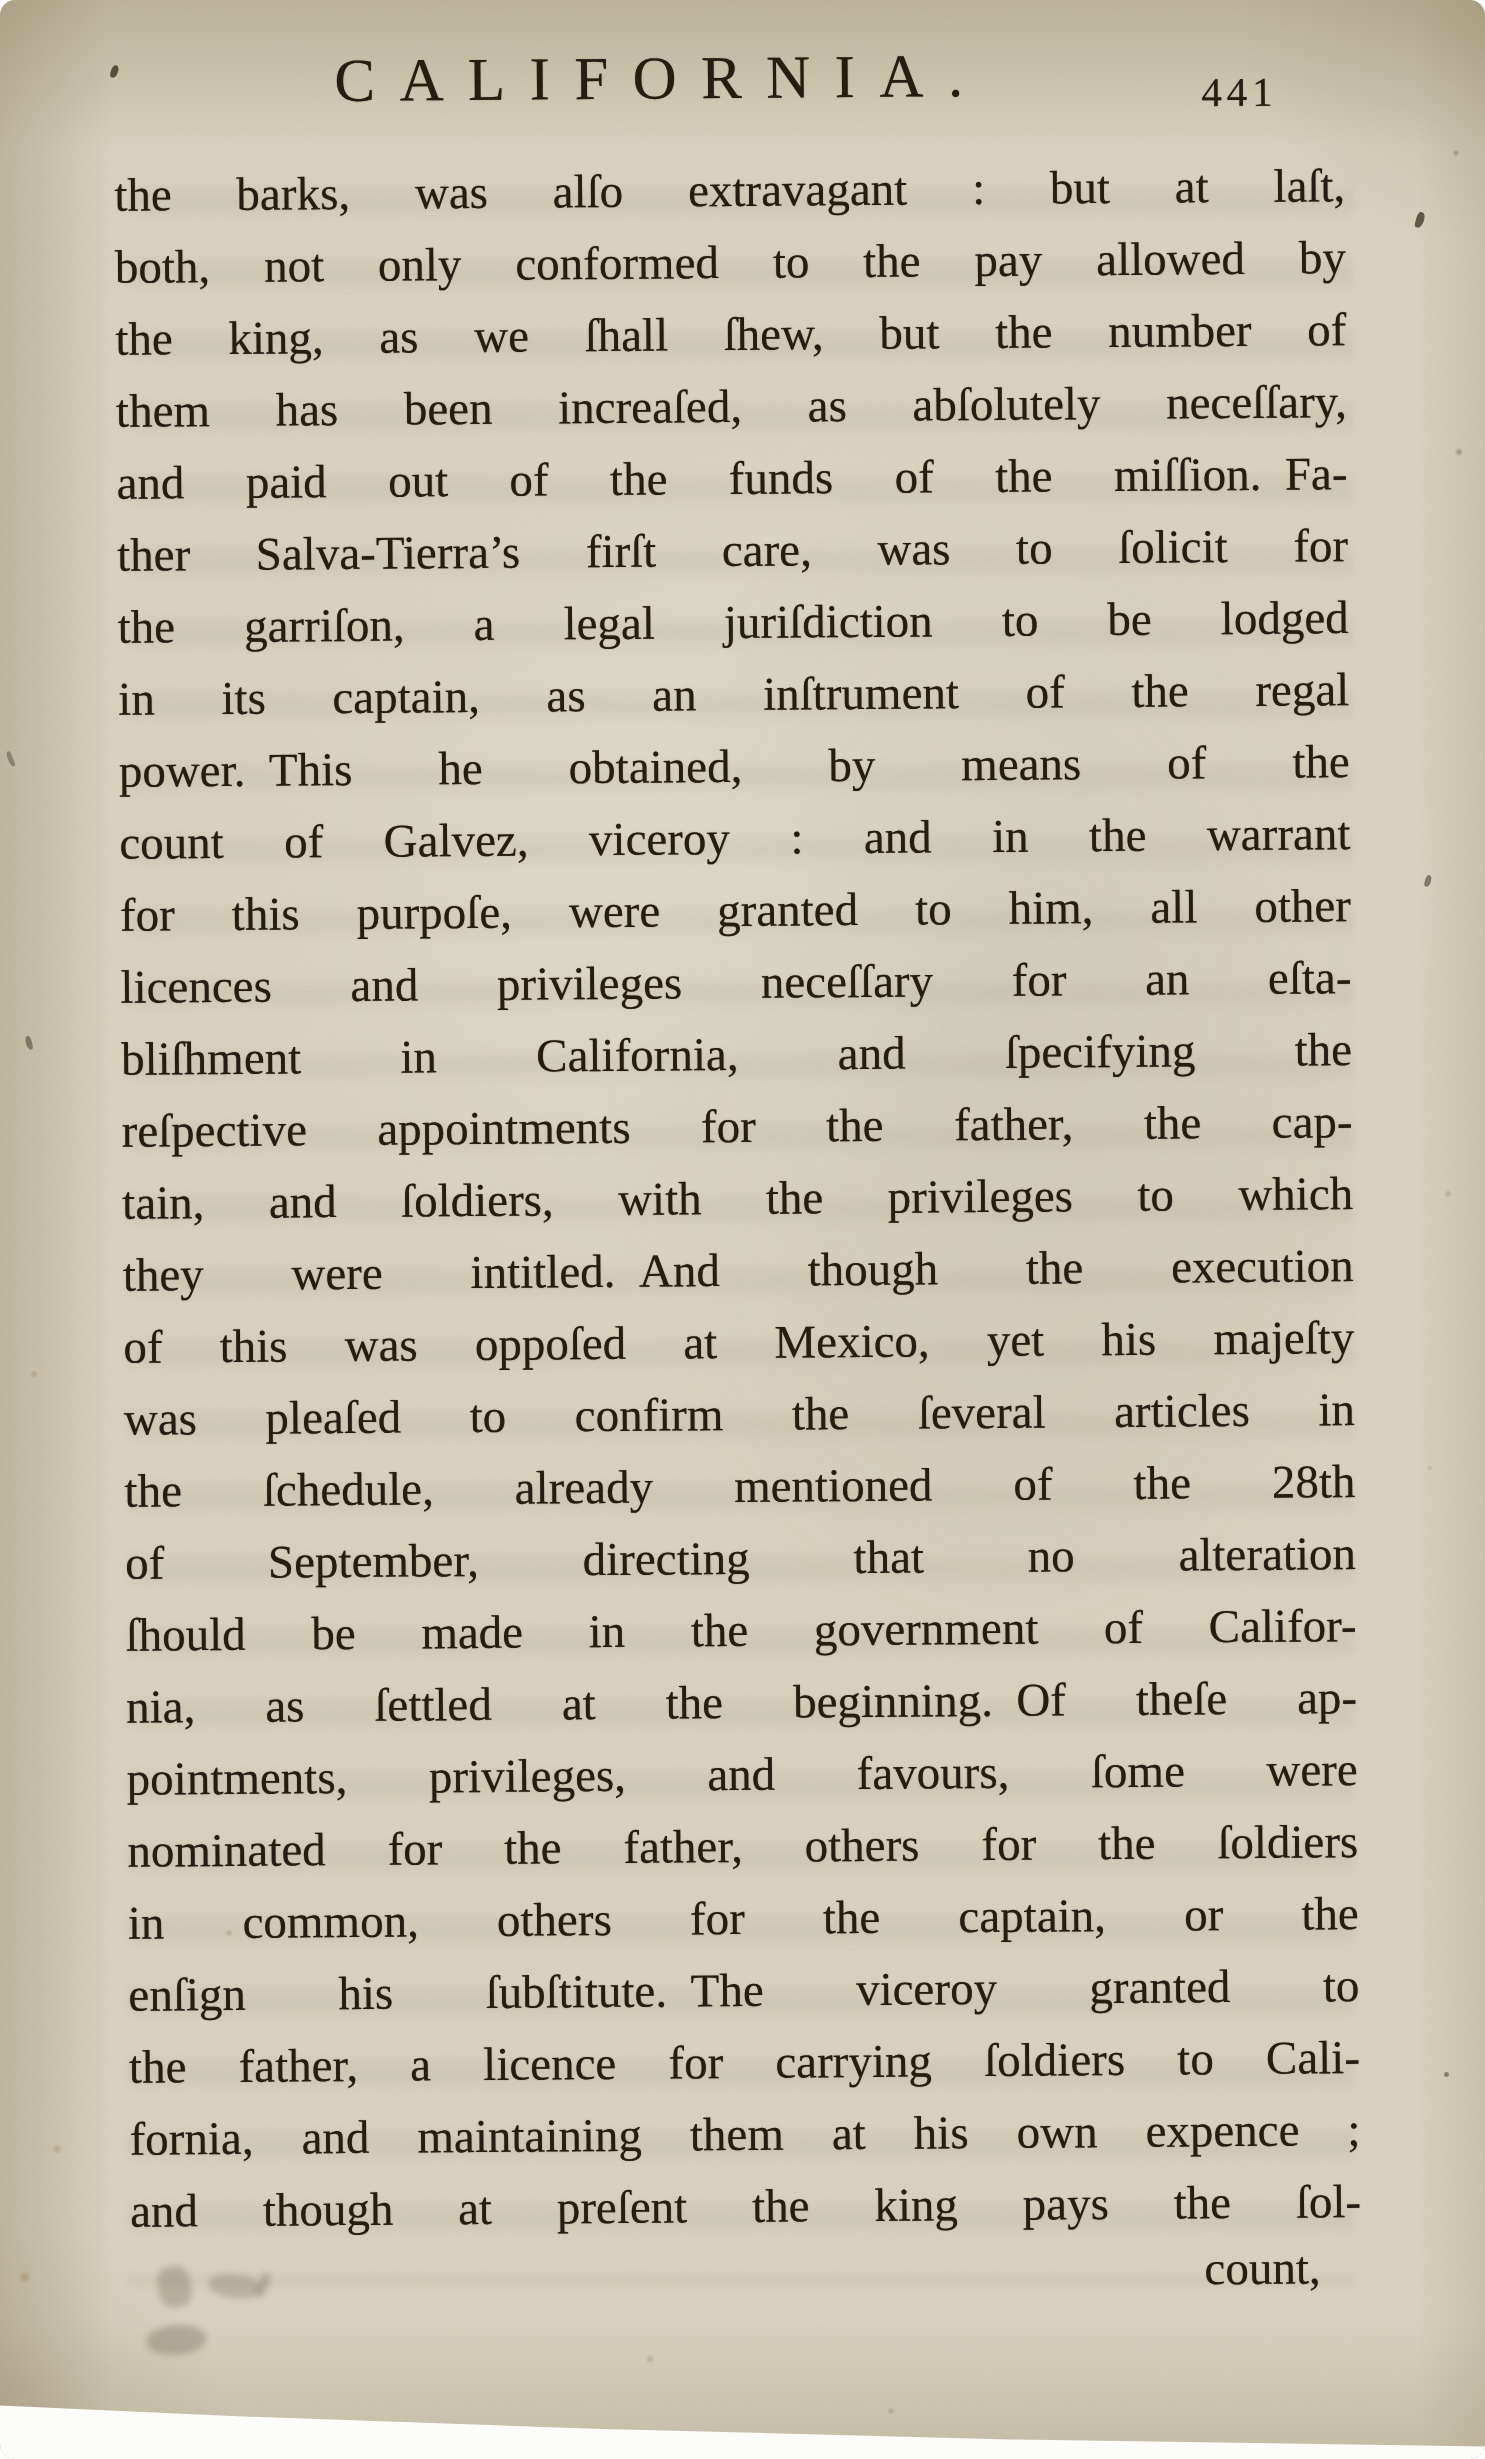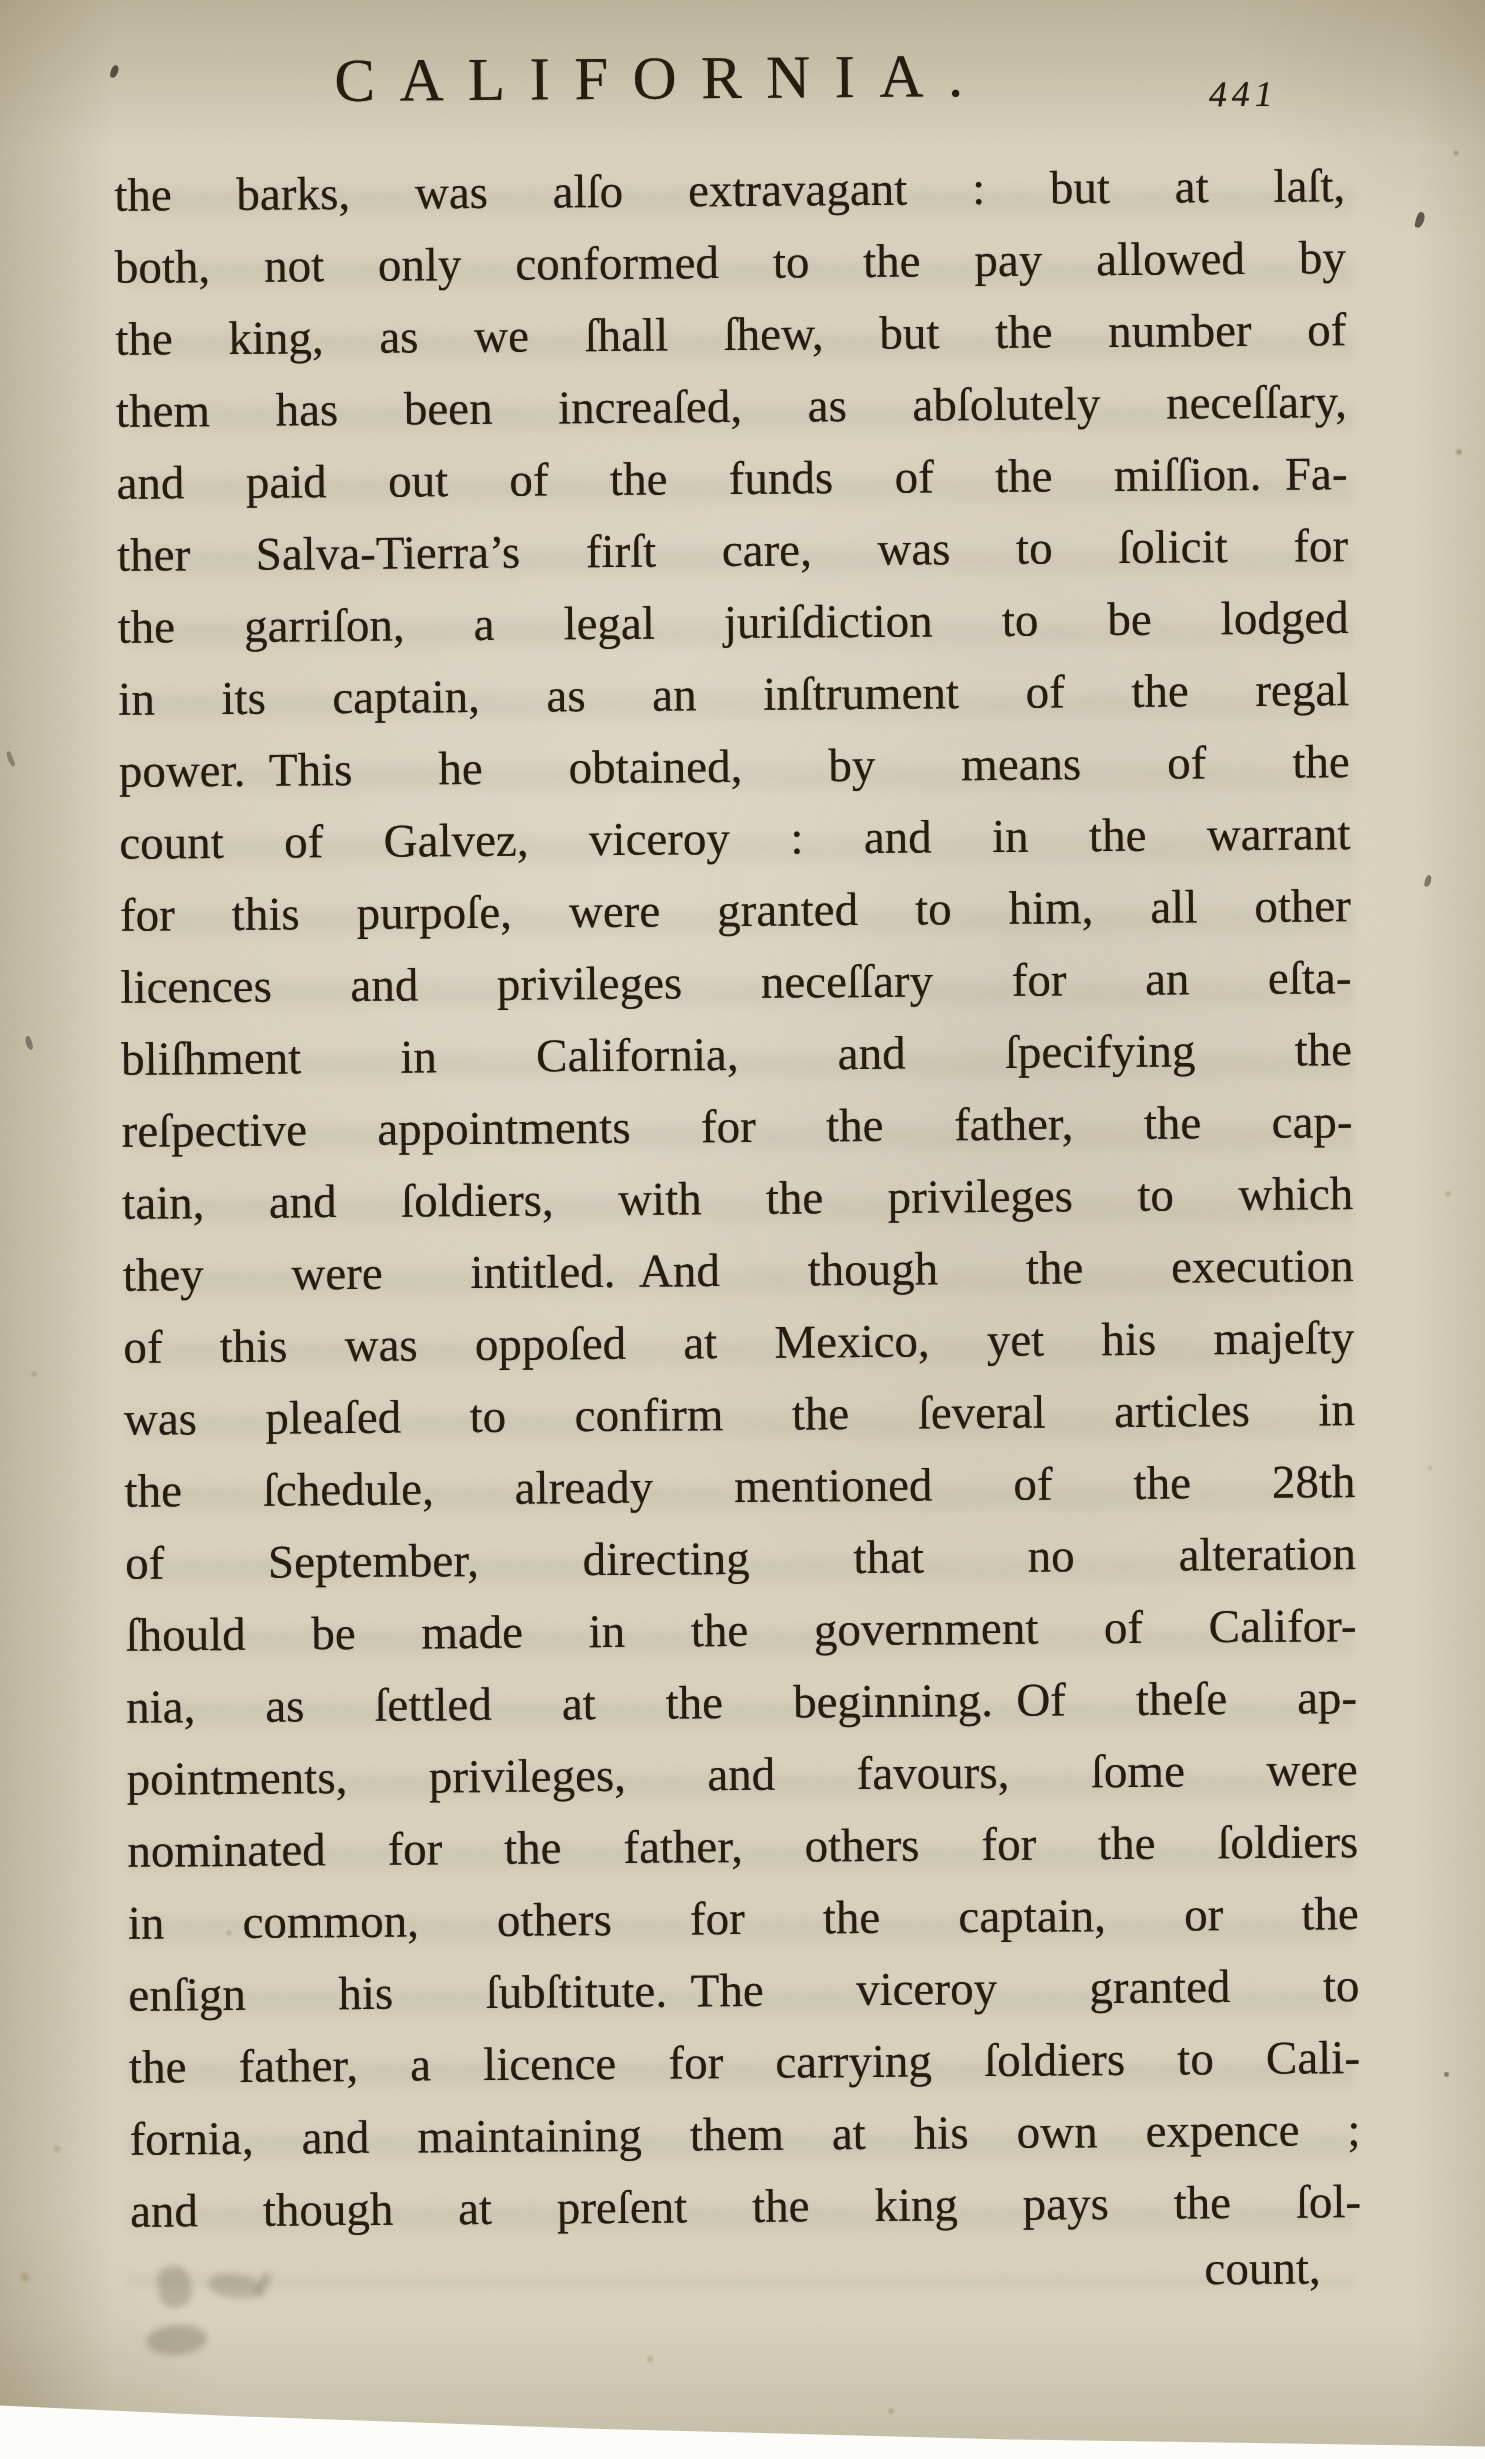--- a/index.html
+++ b/index.html
@@ -29,20 +29,21 @@
       radial-gradient(circle 5.9px  at 34px  1374px, rgba(146,112,64,0.40), rgba(146,112,64,0) 70%),
       radial-gradient(circle 7.9px  at 57px  2149px, rgba(146,112,64,0.35), rgba(146,112,64,0) 70%),
       radial-gradient(circle 9.9px at 24.6px  2277px, rgba(150,114,62,0.40), rgba(150,114,62,0) 70%),
       radial-gradient(circle 4.9px  at 1456px 153px, rgba(90,78,50,0.45),  rgba(90,78,50,0) 75%),
       radial-gradient(circle 5.9px  at 1459px 452px, rgba(80,70,45,0.50),  rgba(80,70,45,0) 75%),
       radial-gradient(circle 5.9px  at 1448px 1194px, rgba(146,112,64,0.40), rgba(146,112,64,0) 70%),
       radial-gradient(circle 4.9px  at 1430px 1468px, rgba(146,112,64,0.30), rgba(146,112,64,0) 70%),
       radial-gradient(circle 6.9px  at 650px 2359px, rgba(130,100,58,0.30), rgba(130,100,58,0) 70%),
       radial-gradient(circle 4.9px  at 891px 2411px, rgba(90,78,50,0.35),  rgba(90,78,50,0) 75%),
       radial-gradient(circle 4.9px  at 229px 1933px, rgba(110,92,55,0.35), rgba(110,92,55,0) 75%);
+    border-radius: 15px;
   }
 
   
   .show-through {
     position: absolute; left: 128px; top: 148px;
     width: 1226px; height: 2138px;
     background:
       radial-gradient(591px 887px at 72% 42%, rgba(116,110,84,0.10), rgba(116,110,84,0) 70%),
       repeating-linear-gradient(to bottom,
         rgba(0,0,0,0) 0px,  rgba(0,0,0,0) 35px,
@@ -67,23 +68,23 @@
     margin-top: 43px; height: 85px;
   }
   .title {
     margin-left: 221px;
     font-size: 61px;
     letter-spacing: 0.40em;
     white-space: nowrap;
   }
   .folio {
     margin-left: auto; margin-right: 67px;
-    font-size: 36px;
+    font-size: 41px;
     letter-spacing: 4.9px;
-    position: relative; top: 11.8px; font-style: italic;
+    position: relative; top: 11.8px;
   }
 
   .body-text {
     margin-top: 25.6px;
     font-size: 47px;
     line-height: 72px;
   }
   .text-line {
     height: 72px;
     text-align: justify;

